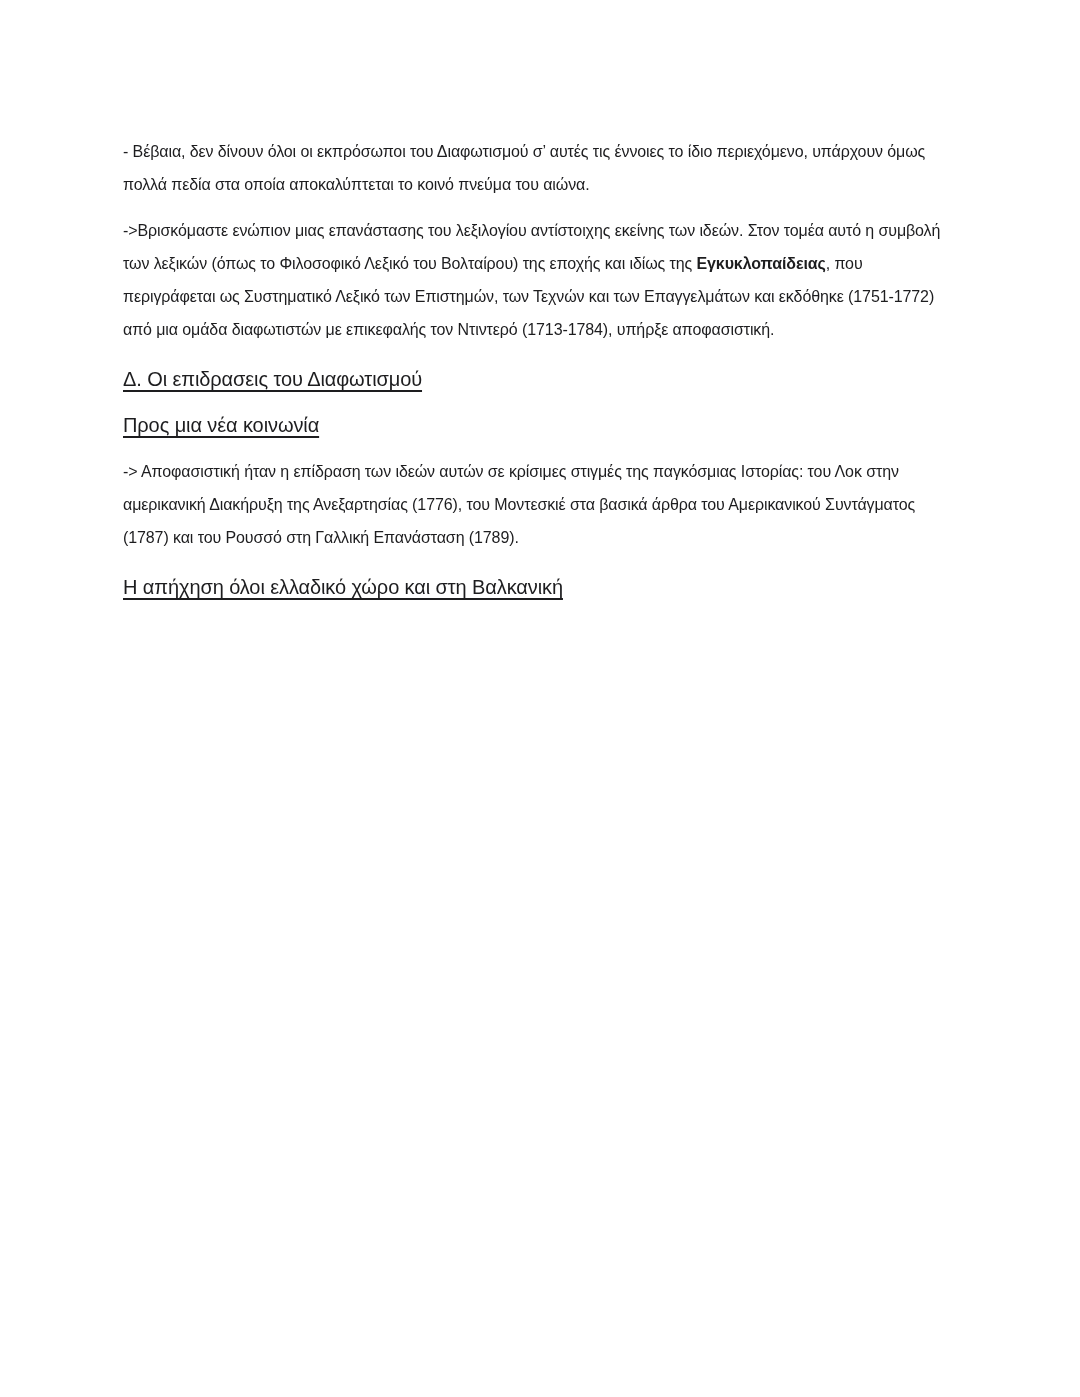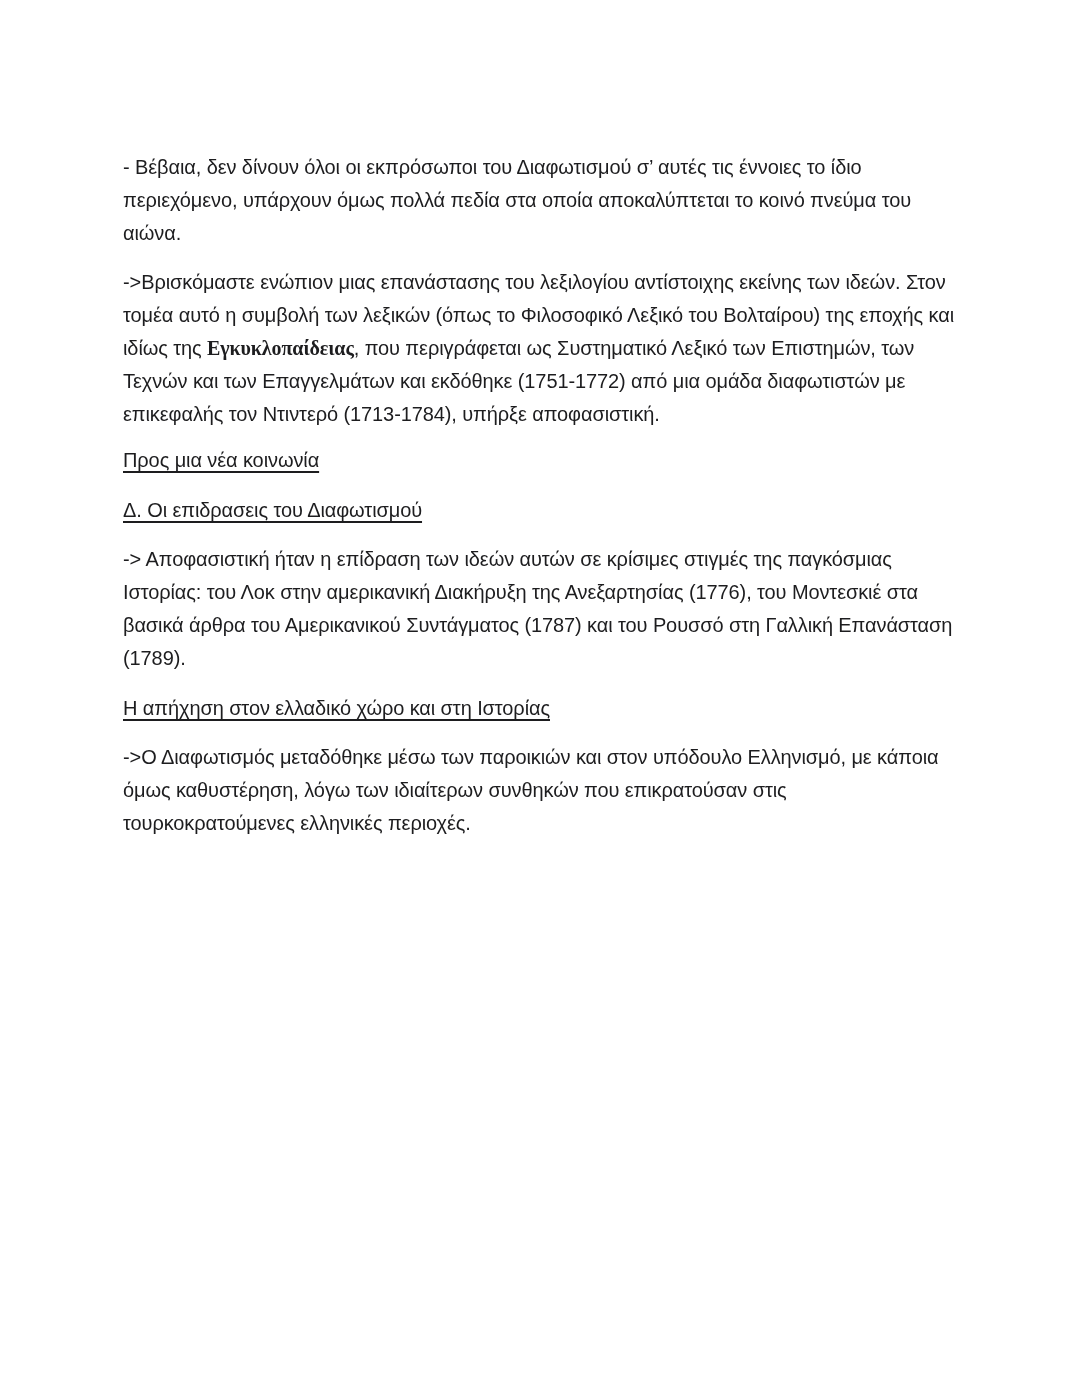--- a/index.html
+++ b/index.html
@@ -15,59 +15,57 @@
     -webkit-font-smoothing: antialiased;
   }
   .page {
     box-sizing: border-box;
     width: 1080px;
     min-height: 1397px;
     padding: 135px 123px 90px 123px;
     background: #ffffff;
   }
   .para {
-    font-size: 20px;
+    font-size: 16px;
     line-height: 33px;
     font-weight: 400;
-    margin: 16px 0 13px 0;
+    margin: 0 0 13px 0;
     letter-spacing: -0.1px;
   }
   .heading {
     font-size: 20px;
     line-height: 33px;
     font-weight: 400;
     margin: 0 0 13px 0;
     text-decoration: underline;
     text-underline-offset: 4px;
     letter-spacing: -0.1px;
   }
   .section-gap {
     margin-top: 17px;
   }
   .bold-run {
     font-weight: 700;
-    font-family: Liberation Serif, serif;
   }
 </style>
 </head>
 <body>
 
 <div class="page">
 
   <p class="para">- Βέβαια, δεν δίνουν όλοι οι εκπρόσωποι του Διαφωτισμού σ’ αυτές τις έννοιες το ίδιο περιεχόμενο, υπάρχουν όμως πολλά πεδία στα οποία αποκαλύπτεται το κοινό πνεύμα του αιώνα.</p>
 
   <p class="para"><span>-&gt;Βρισκόμαστε ενώπιον μιας επανάστασης του λεξιλογίου αντίστοιχης εκείνης των ιδεών. Στον τομέα αυτό η συμβολή των λεξικών (όπως το Φιλοσοφικό Λεξικό του Βολταίρου) της εποχής και ιδίως της </span><span class="bold-run">Εγκυκλοπαίδειας</span><span>, που περιγράφεται ως Συστηματικό Λεξικό των Επιστημών, των Τεχνών και των Επαγγελμάτων και εκδόθηκε (1751-1772) από μια ομάδα διαφωτιστών με επικεφαλής τον Ντιντερό (1713-1784), υπήρξε αποφασιστική.</span></p>
 
+  <h3 class="heading section-gap">Δ. Οι επιδρασεις του Διαφωτισμού</h3>
+
   <h3 class="heading">Προς μια νέα κοινωνία</h3>
-
-  <h3 class="heading section-gap">Δ. Οι επιδρασεις του Διαφωτισμού</h3>
 
 
 
   <p class="para">-&gt; Αποφασιστική ήταν η επίδραση των ιδεών αυτών σε κρίσιμες στιγμές της παγκόσμιας Ιστορίας: του Λοκ στην αμερικανική Διακήρυξη της Ανεξαρτησίας (1776), του Μοντεσκιέ στα βασικά άρθρα του Αμερικανικού Συντάγματος (1787) και του Ρουσσό στη Γαλλική Επανάσταση (1789).</p>
 
-  <h3 class="heading section-gap">Η απήχηση στον ελλαδικό χώρο και στη Ιστορίας</h3>
+  <h3 class="heading section-gap">Η απήχηση όλοι ελλαδικό χώρο και στη Βαλκανική</h3>
 
-  <p class="para">-&gt;Ο Διαφωτισμός μεταδόθηκε μέσω των παροικιών και στον υπόδουλο Ελληνισμό, με κάποια όμως καθυστέρηση, λόγω των ιδιαίτερων συνθηκών που επικρατούσαν στις τουρκοκρατούμενες ελληνικές περιοχές.</p>
 
 
 
 </div>
 
 </body></html>

